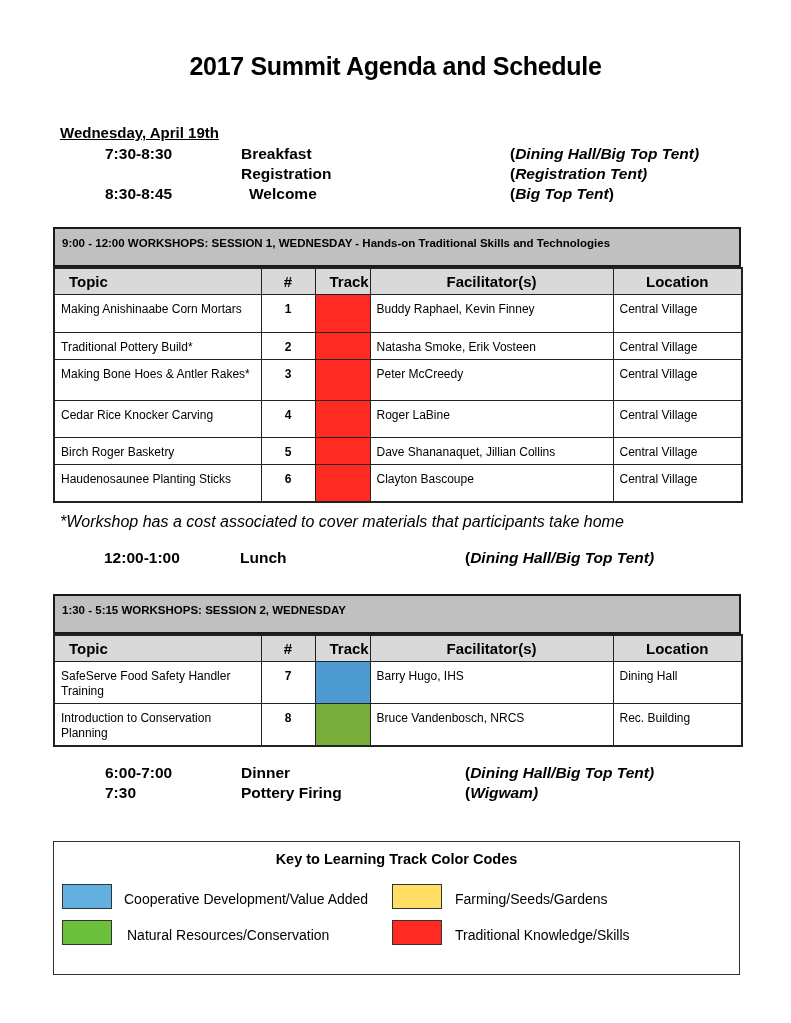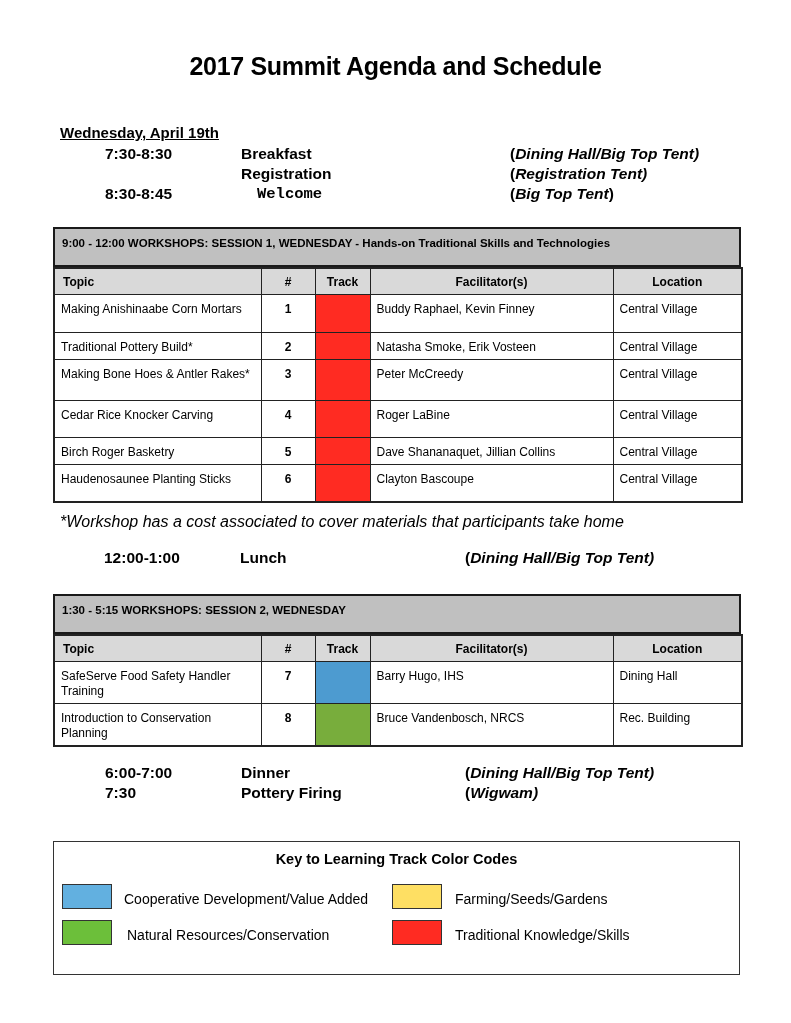--- a/index.html
+++ b/index.html
@@ -11,22 +11,22 @@
          text-decoration: underline; margin-top: 20px; }
   .sched { position: absolute; font-size: 15.5px; font-weight: bold; }
   .sched .t { position: absolute; white-space: nowrap; }
   .sched .loc { position: absolute; white-space: nowrap; font-weight: bold; }
   .sched .loc i { }
 
   .session { position: absolute; left: 53px; width: 688px; }
   .session-head { background: #c0c0c0; border: 2.5px solid #1a1a1a; box-sizing: border-box;
                   height: 40px; font-size: 11.5px; font-weight: bold; padding: 8px 0 0 7px; }
   table.ws { border-collapse: collapse; width: 688px; table-layout: fixed; margin-top: 0; }
-  table.ws th { background: #d9d9d9; font-size: 12px; font-weight: bold; height: 25px;
-                border: 1.5px solid #222; padding: 0 8px; text-align: center; }
+  table.ws th { background: #d9d9d9; font-size: 15px; font-weight: bold; height: 25px;
+                border: 1.5px solid #222; padding: 0 14px; text-align: center; }
   table.ws th.topic { text-align: left; }
   table.ws td { border: 1.5px solid #222; font-size: 12px; vertical-align: top;
                 padding: 7px 6px 0 6px; line-height: 15px; }
   table.ws td.num { text-align: center; font-weight: bold; }
   table.ws td.track { padding: 0; }
   table.ws { border: 2px solid #222; }
 
   .note { position: absolute; left: 60px; top: 513px; font-size: 16px; font-style: italic; }
 
   .key { position: absolute; left: 53px; top: 841px; width: 687px; height: 134px;
@@ -47,21 +47,21 @@
     <span class="t" style="left:105px;top:0;">7:30-8:30</span>
     <span class="t" style="left:241px;top:0;text-align:center;">Breakfast</span>
     <span class="loc" style="left:510px;top:0;"><span>(</span><i>Dining Hall/Big Top Tent)</i><span></span></span>
   </div>
   <div>
     <span class="t" style="left:241px;top:20px;">Registration</span>
     <span class="loc" style="left:510px;top:20px;"><span>(</span><i>Registration Tent)</i><span></span></span>
   </div>
   <div>
     <span class="t" style="left:105px;top:40px;">8:30-8:45</span>
-    <span class="t" style="left:257px;top:40px;font-family:Liberation Mono, monospace;">Welcome</span>
+    <span class="t" style="left:249px;top:40px;">Welcome</span>
     <span class="loc" style="left:510px;top:40px;"><span>(</span><i>Big Top Tent</i><span>)</span></span>
   </div>
 </div>
 
 <div class="session" style="top:227px;">
   <div class="session-head">9:00 - 12:00 WORKSHOPS: SESSION 1, WEDNESDAY - Hands-on Traditional Skills and Technologies</div>
   <table class="ws">
     <colgroup>
         <col style="width:207px">
         <col style="width:54px">

